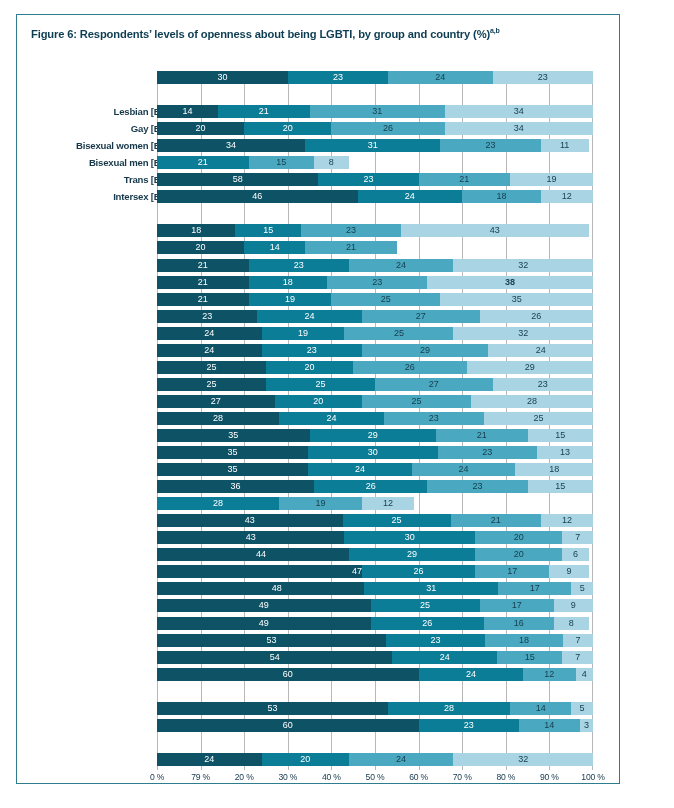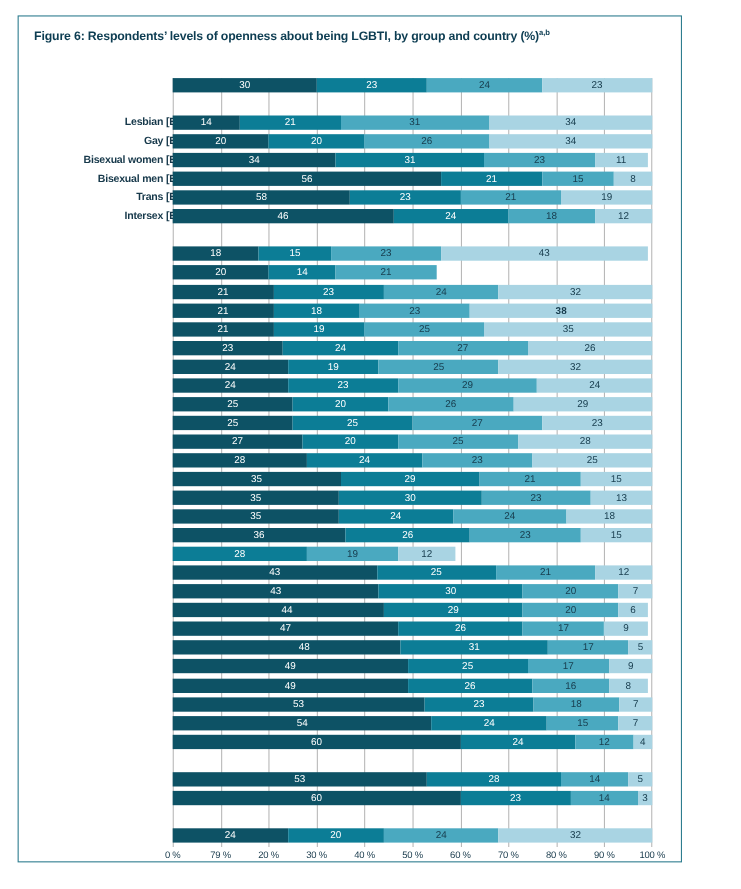--- a/index.html
+++ b/index.html
@@ -223,21 +223,20 @@
           <div class="bars">
             <div class="seg s0" style="width: 34%;">34</div>
             <div class="seg s1" style="width: 31%;">31</div>
             <div class="seg s2" style="width: 23%;">23</div>
             <div class="seg s3" style="width: 11%;">11</div>
           </div>
         </div>
         <div class="row">
           <div class="row-label">Bisexual men [EU-28]</div>
           <div class="bars">
-            <div class="seg s0" style="width: 56%;">56</div>
             <div class="seg s1" style="width: 21%;">21</div>
             <div class="seg s2" style="width: 15%;">15</div>
             <div class="seg s3" style="width: 8%;">8</div>
           </div>
         </div>
         <div class="row">
           <div class="row-label">Trans [EU-28]</div>
           <div class="bars">
             <div class="seg s0" style="width: 37%;">58</div>
             <div class="seg s1" style="width: 23%;">23</div>
@@ -429,21 +428,21 @@
           <div class="bars">
             <div class="seg s0" style="width: 44%; padding-left: 16px;">44</div>
             <div class="seg s1" style="width: 29%;">29</div>
             <div class="seg s2" style="width: 20%;">20</div>
             <div class="seg s3" style="width: 6%;">6</div>
           </div>
         </div>
         <div class="row">
           <div class="row-label">HR</div>
           <div class="bars">
-            <div class="seg s0" style="width: 47%;">47</div>
+            <div class="seg s0" style="width: 47%; text-align: right;">47</div>
             <div class="seg s1" style="width: 26%;">26</div>
             <div class="seg s2" style="width: 17%;">17</div>
             <div class="seg s3" style="width: 9%;">9</div>
           </div>
         </div>
         <div class="row">
           <div class="row-label">LV</div>
           <div class="bars">
             <div class="seg s0" style="width: 48%; padding-left: 32px;">48</div>
             <div class="seg s1" style="width: 31%;">31</div>

